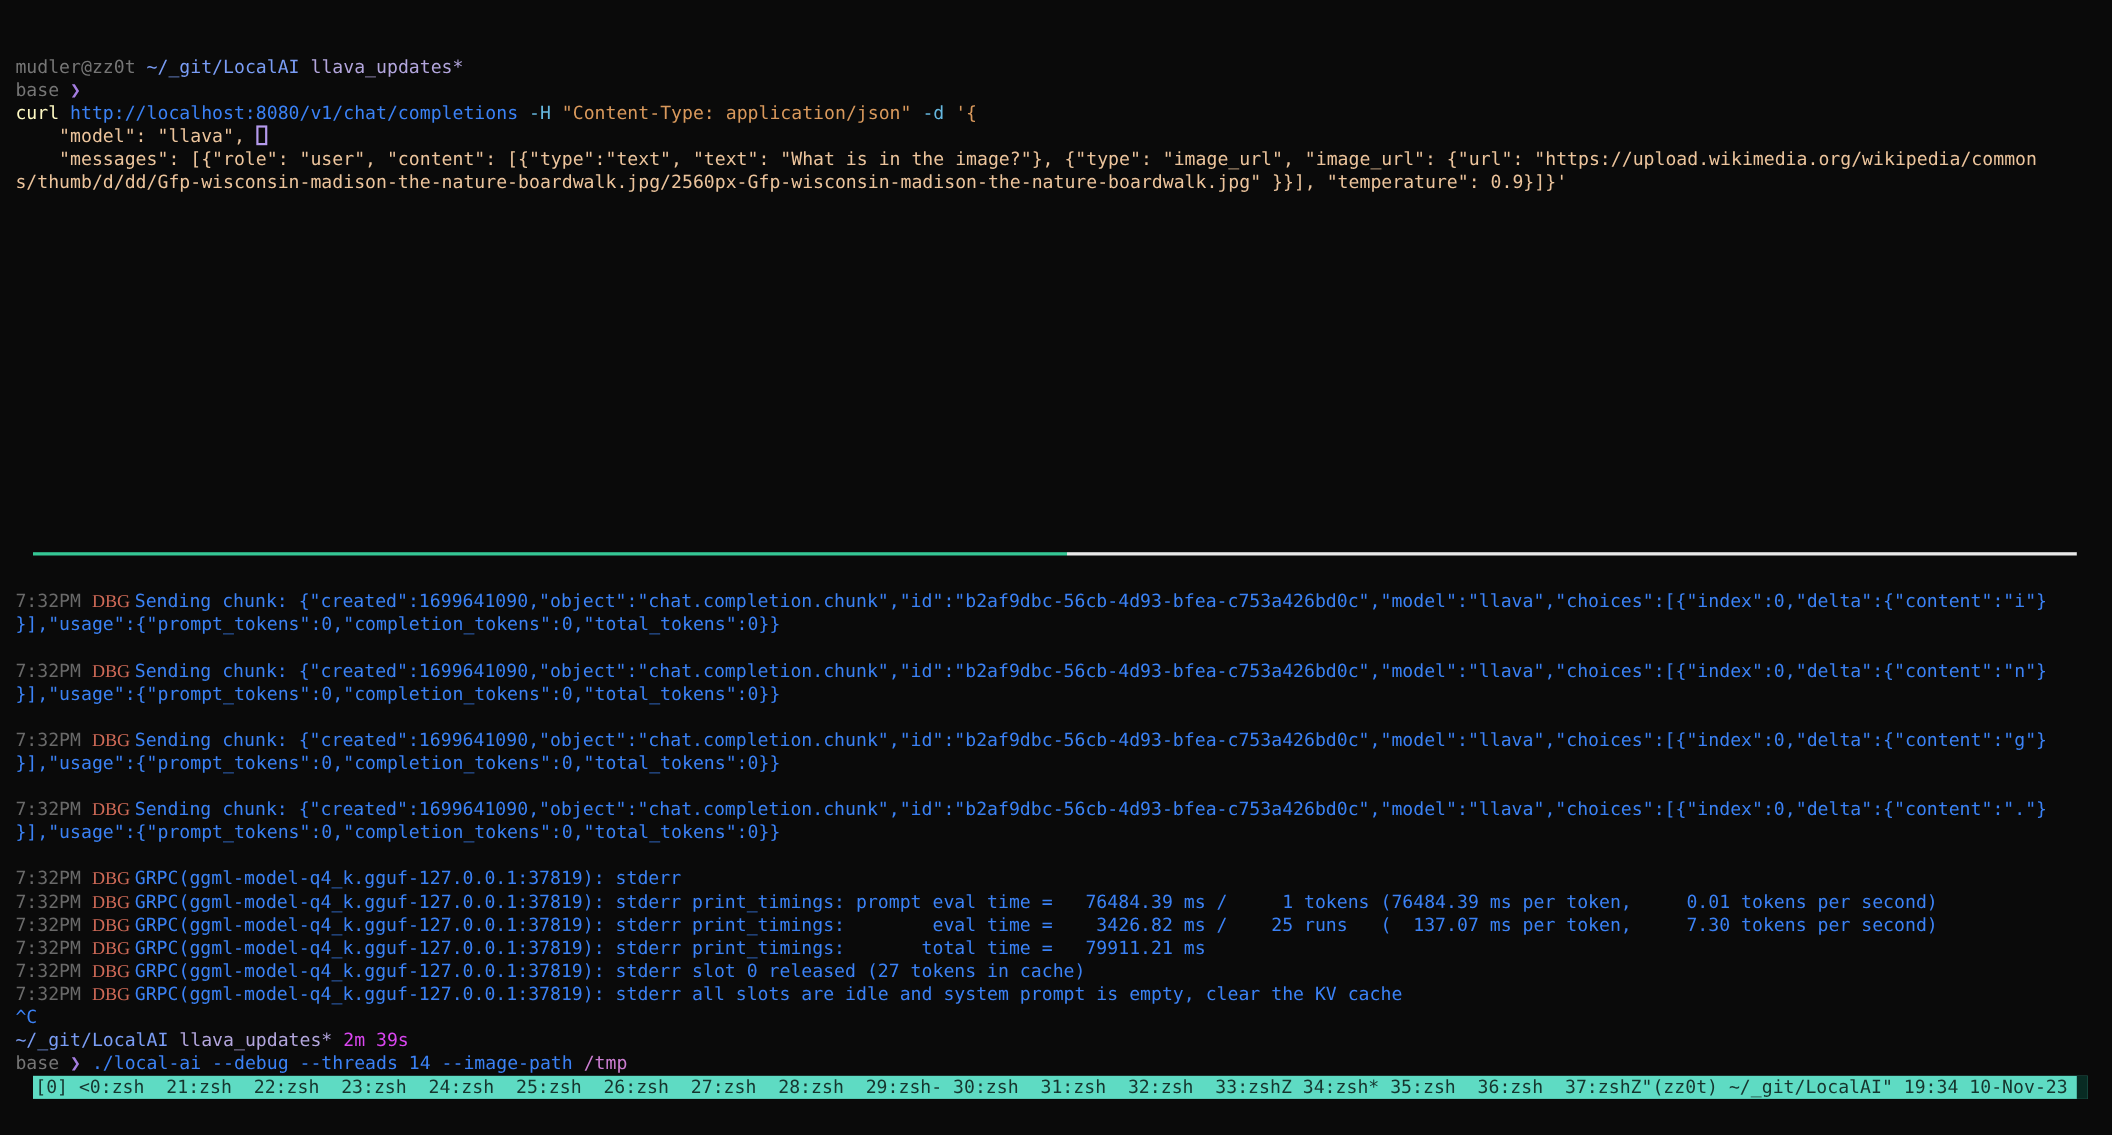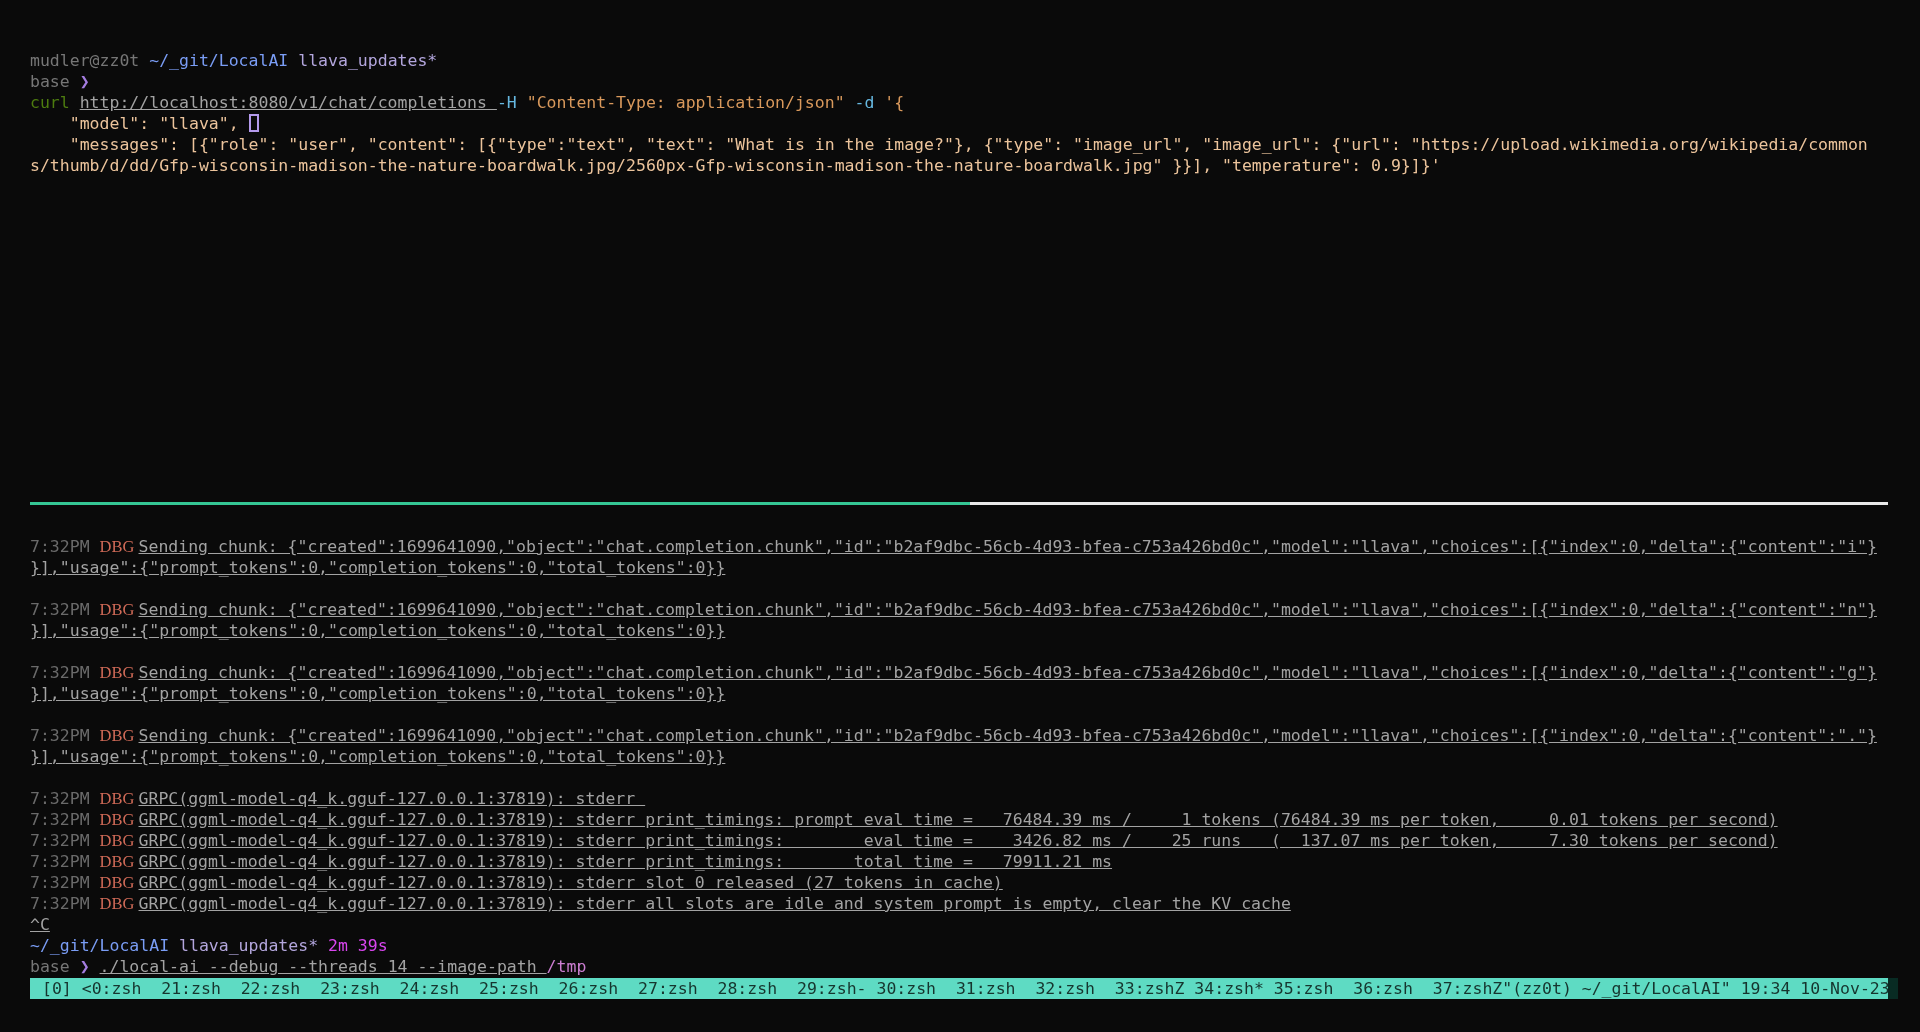--- a/index.html
+++ b/index.html
@@ -1,51 +1,51 @@
 <!DOCTYPE html>
 <html><head>
 <meta charset="utf-8">
 <style>
   * { margin:0; padding:0; box-sizing:border-box; }
   html,body { width:1920px; height:1032px; background:#0a0a0a; overflow:hidden; }
   body { font-family:"DejaVu Sans Mono", monospace; }
   .pane {
-    position:absolute; left:30px;
+    position:absolute; left:14px;
     font-size:16.5px; line-height:21px;
     white-space:pre; color:#d6d6d6;
   }
   #top-pane { top:50px; }
   #log-pane { top:536px; }
   .tline { min-height:21px; }
-  .c-fg      { color:#a3a3a3;text-decoration:underline; }
+  .c-fg      { color:#3b82f6; }
   .c-grey    { color:#767676; }
   .c-dim     { color:#6a6a6a;margin-top:24px; }
   .c-red     { color:#cf6a57;font-family:Liberation Serif, serif; }
-  .c-green   { color:#4d7c0f;margin-top:36px; }
+  .c-green   { color:#fef9c3;margin-top:36px; }
   .c-cyan    { color:#66b8e0; }
   .c-orange  { color:#d9995c; }
   .c-peach   { color:#ecc49c; }
   .c-blue    { color:#7a9df5; }
   .c-lav     { color:#b3a6dd; }
   .c-purple  { color:#a47de0; }
   .c-salmon  { color:#d946ef; }
   .c-magenta { color:#cc7ed2; }
   .u { }
   .cursor {
     display:inline-block; width:10px; height:18px;
     border:2px solid #b49aec; vertical-align:-3px;
   }
   #pane-divider { position:absolute; top:502px; left:30px; width:1858px; height:3px; font-size:0; }
   #pane-divider .seg-active   { display:inline-block; width:940px; height:3px; background:#35c795; vertical-align:top; }
   #pane-divider .seg-inactive { display:inline-block; width:918px; height:3px; background:#e9e9e9; vertical-align:top; }
   #status-bar {
     position:absolute; left:30px; top:978px; width:1868px; height:21px;
     background:#5edbc3; color:#16352e;
     font-size:16.5px; line-height:21px; white-space:pre;
-    padding-left:12px;
+    padding-left:2px;
   }
   #status-end-block {
     position:absolute; right:0; top:0; width:10px; height:21px; background:#082b23;
   }
 </style>
 </head>
 <body>
 
 <div id="top-pane" class="pane"><div class="tline"><span class="c-grey">mudler@zz0t </span><span class="c-blue">~/_git/LocalAI </span><span class="c-lav">llava_updates*</span></div><div class="tline"><span class="c-grey">base </span><span class="c-purple">❯</span></div><div class="tline"><span class="c-green">curl </span><span class="c-fg">http://localhost:8080/v1/chat/completions </span><span class="c-cyan">-H </span><span class="c-orange">"Content-Type: application/json" </span><span class="c-cyan">-d </span><span class="c-orange">'{</span></div><div class="tline"><span class="c-peach">    "model": "llava", </span><span class="cursor"></span></div><div class="tline"><span class="c-peach">    "messages": [{"role": "user", "content": [{"type":"text", "text": "What is in the image?"}, {"type": "image_url", "image_url": {"url": "https://upload.wikimedia.org/wikipedia/common</span></div><div class="tline"><span class="c-peach">s/thumb/d/dd/Gfp-wisconsin-madison-the-nature-boardwalk.jpg/2560px-Gfp-wisconsin-madison-the-nature-boardwalk.jpg" }}], "temperature": 0.9}]}'</span></div></div>
 

